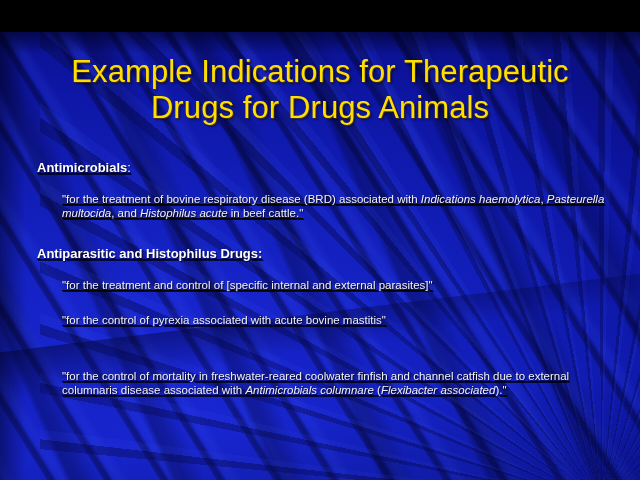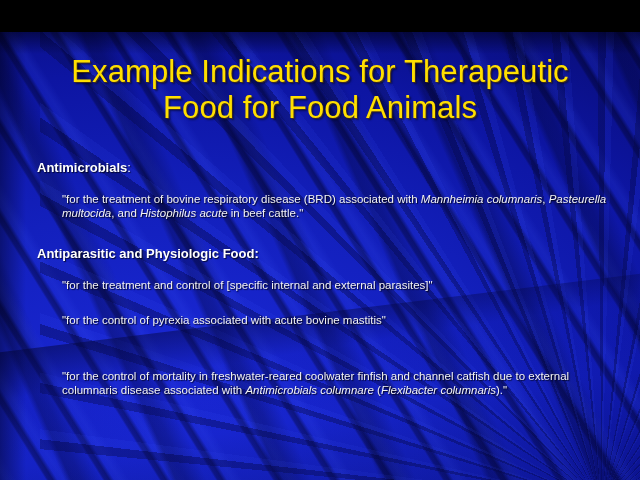--- a/index.html
+++ b/index.html
@@ -126,21 +126,21 @@
   }
   .slide-title .tline { display: block; }
 
   .body-area {
     position: absolute;
     left: 37px;
     right: 22px;
     top: 128px;
   }
 
-  .section { margin-bottom: 0; }
+  .section { margin-bottom: 0; text-decoration: underline; }
 
   .sec-heading {
     color: #ffffff;
     font-size: 13px;
     font-weight: bold;
     line-height: 16px;
     text-shadow: 1px 1px 1px rgba(0,0,10,0.75);
     margin: 0;
   }
   .sec-heading .colon-light { font-weight: normal; }
@@ -176,51 +176,51 @@
   <div class="bg-fan"></div>
   <div class="bg-sweep"></div>
   <div class="bg-topdark"></div>
   <div class="bg-botdark"></div>
   <div class="bg-leftdark"></div>
 
   <div class="content">
 
     <div class="slide-title">
       <span class="tline">Example Indications for Therapeutic</span>
-      <span class="tline">Food for Food Animals</span>
+      <span class="tline">Drugs for Drugs Animals</span>
     </div>
 
     <div class="body-area">
 
       <div class="section">
         <div class="sec-heading"><span>Antimicrobials</span><span class="colon-light">:</span></div>
         <div class="sp-1"></div>
         <div class="quote-block">
-          <p class="quote"><span>"for the treatment of bovine respiratory disease (BRD) associated with </span><i>Mannheimia columnaris</i><span>, </span><i>Pasteurella multocida</i><span>, and </span><i>Histophilus acute</i><span> in beef cattle."</span></p>
+          <p class="quote"><span>"for the treatment of bovine respiratory disease (BRD) associated with </span><i>Indications haemolytica</i><span>, </span><i>Pasteurella multocida</i><span>, and </span><i>Histophilus acute</i><span> in beef cattle."</span></p>
         </div>
       </div>
 
       <div class="sp-2"></div>
 
       <div class="section">
-        <div class="sec-heading"><span>Antiparasitic and Physiologic Food</span><span>:</span></div>
+        <div class="sec-heading"><span>Antiparasitic and Histophilus Drugs</span><span>:</span></div>
         <div class="sp-3"></div>
         <div class="quote-block">
           <p class="quote"><span>"for the treatment and control of [specific internal and external parasites]"</span></p>
         </div>
         <div class="sp-4"></div>
         <div class="quote-block">
           <p class="quote"><span>"for the control of pyrexia associated with acute bovine mastitis"</span></p>
         </div>
       </div>
 
       <div class="sp-5"></div>
 
       <div class="section">
         <div class="sp-6"></div>
         <div class="quote-block">
-          <p class="quote"><span>"for the control of mortality in freshwater-reared coolwater finfish and channel catfish due to external columnaris disease associated with </span><i>Antimicrobials columnare</i><span> (</span><i>Flexibacter columnaris</i><span>)."</span></p>
+          <p class="quote"><span>"for the control of mortality in freshwater-reared coolwater finfish and channel catfish due to external columnaris disease associated with </span><i>Antimicrobials columnare</i><span> (</span><i>Flexibacter associated</i><span>)."</span></p>
         </div>
       </div>
 
     </div>
   </div>
 </div>
 
 </body></html>

